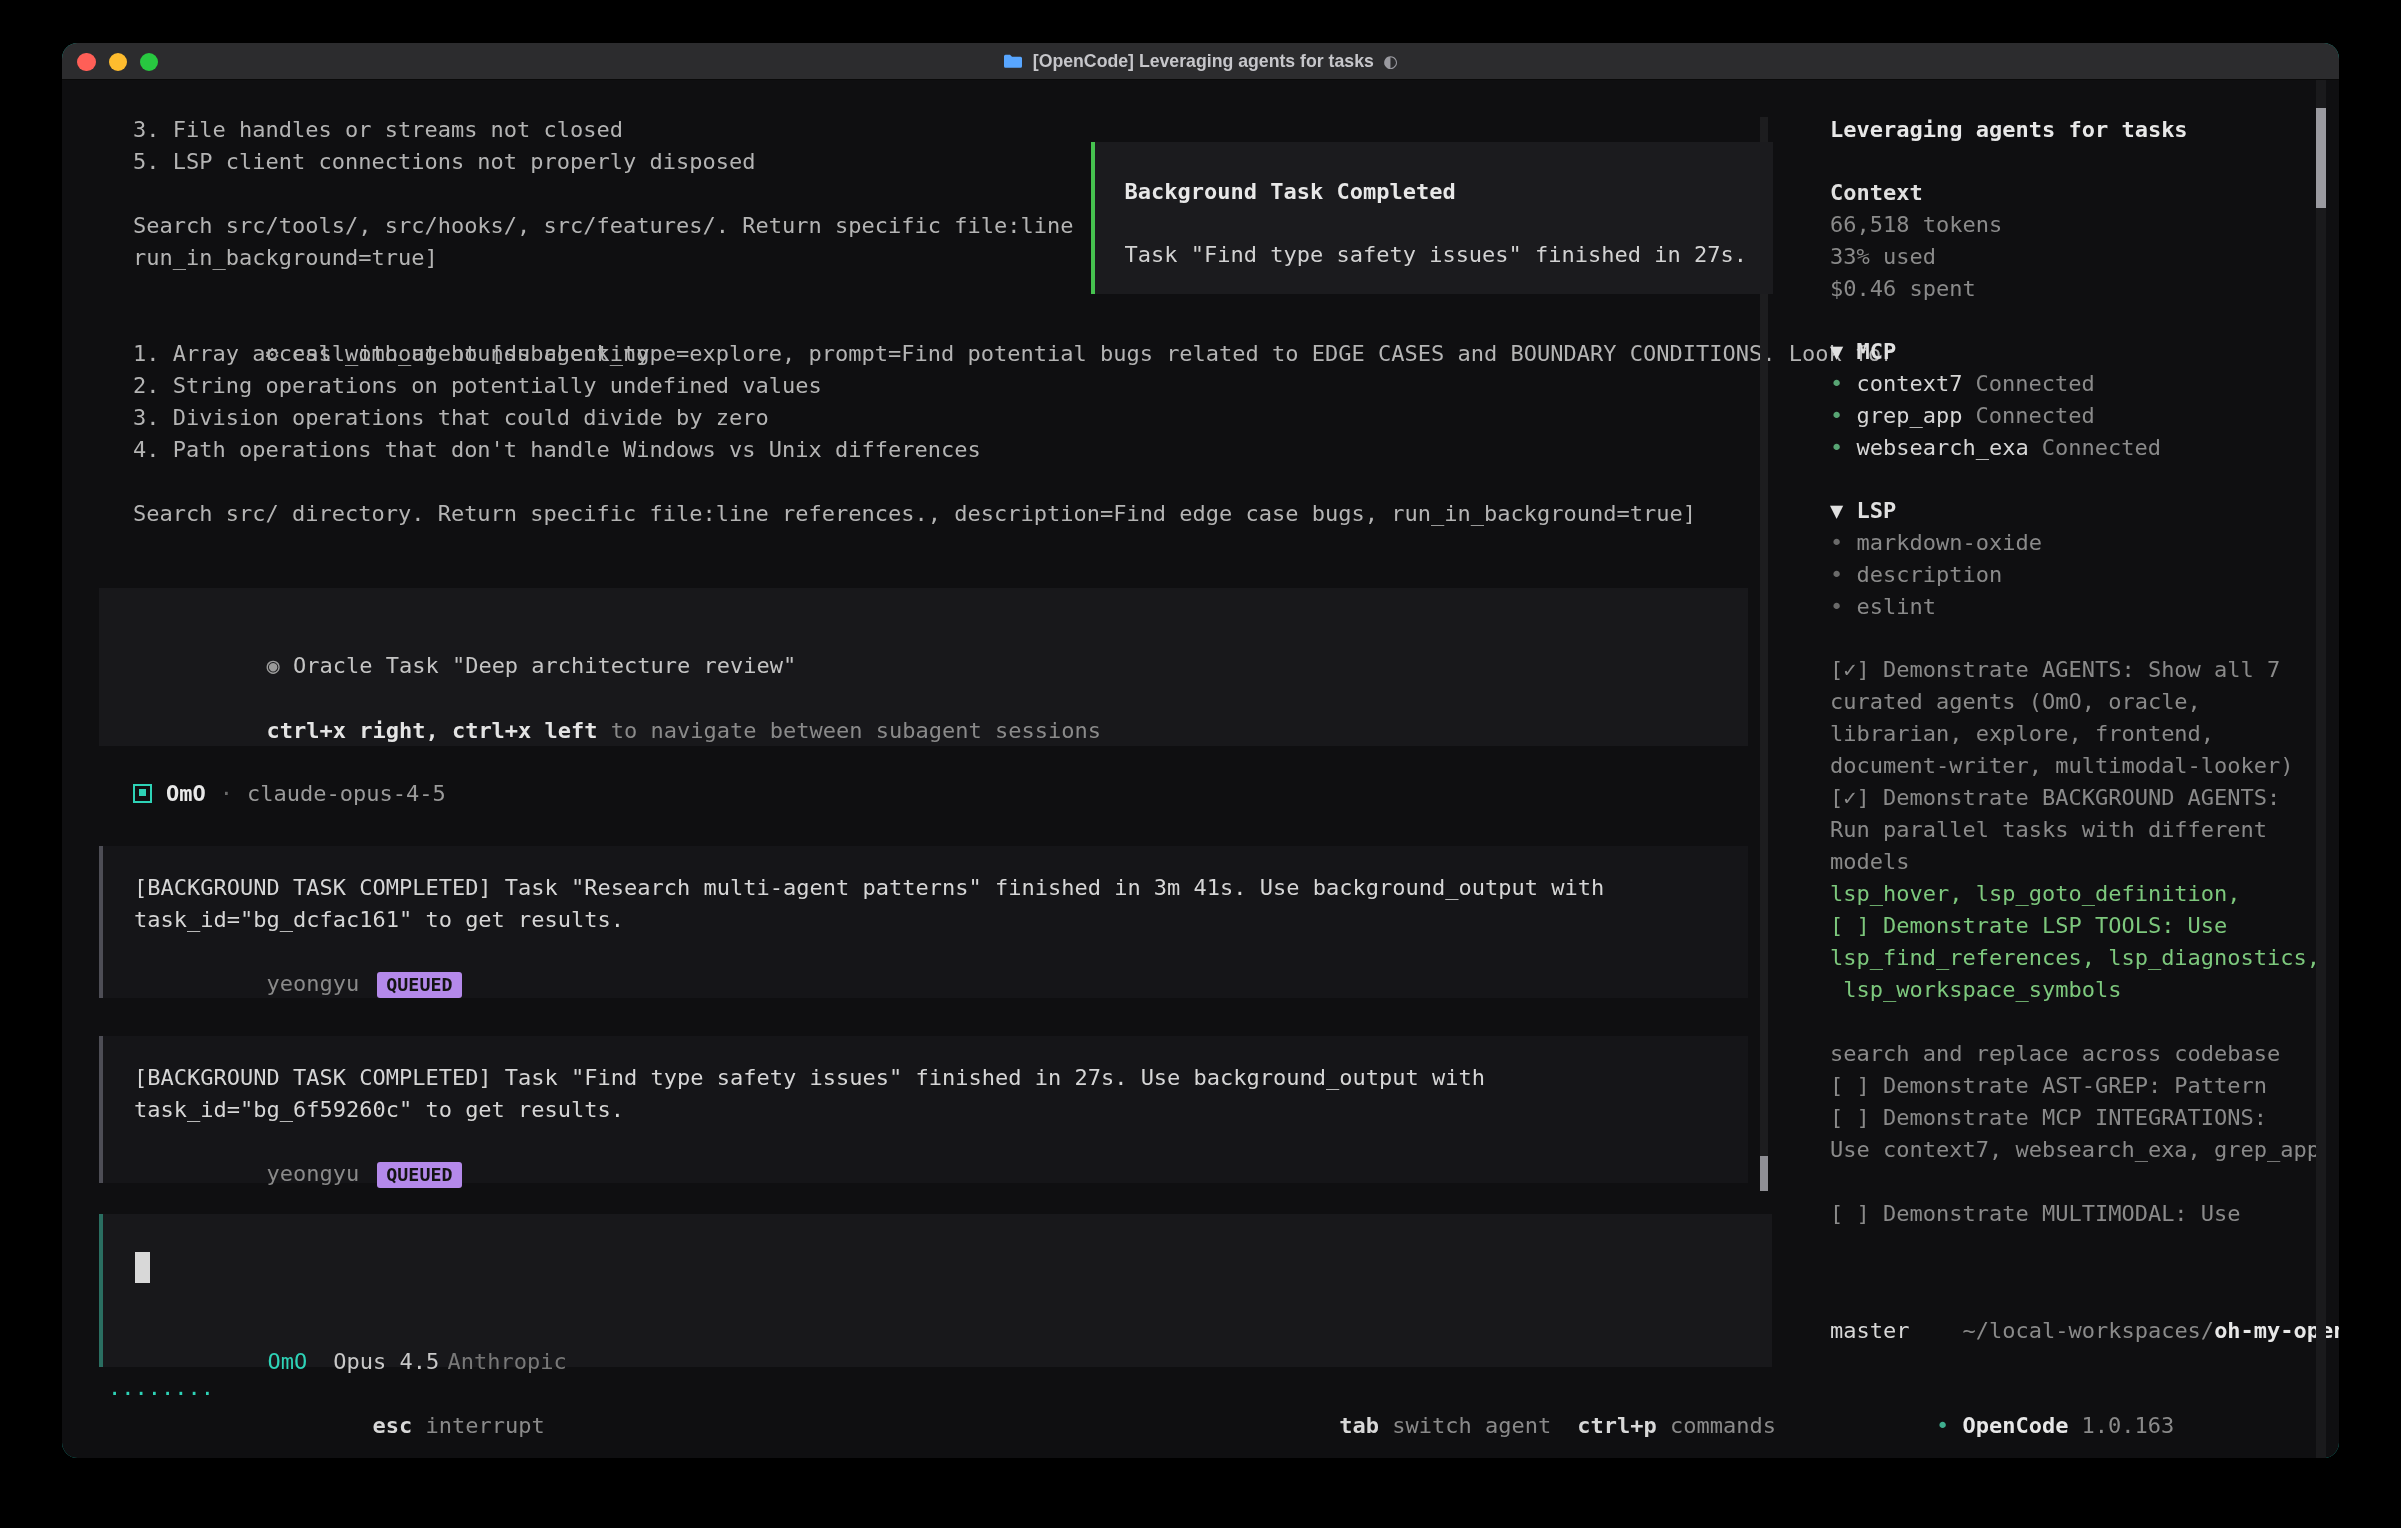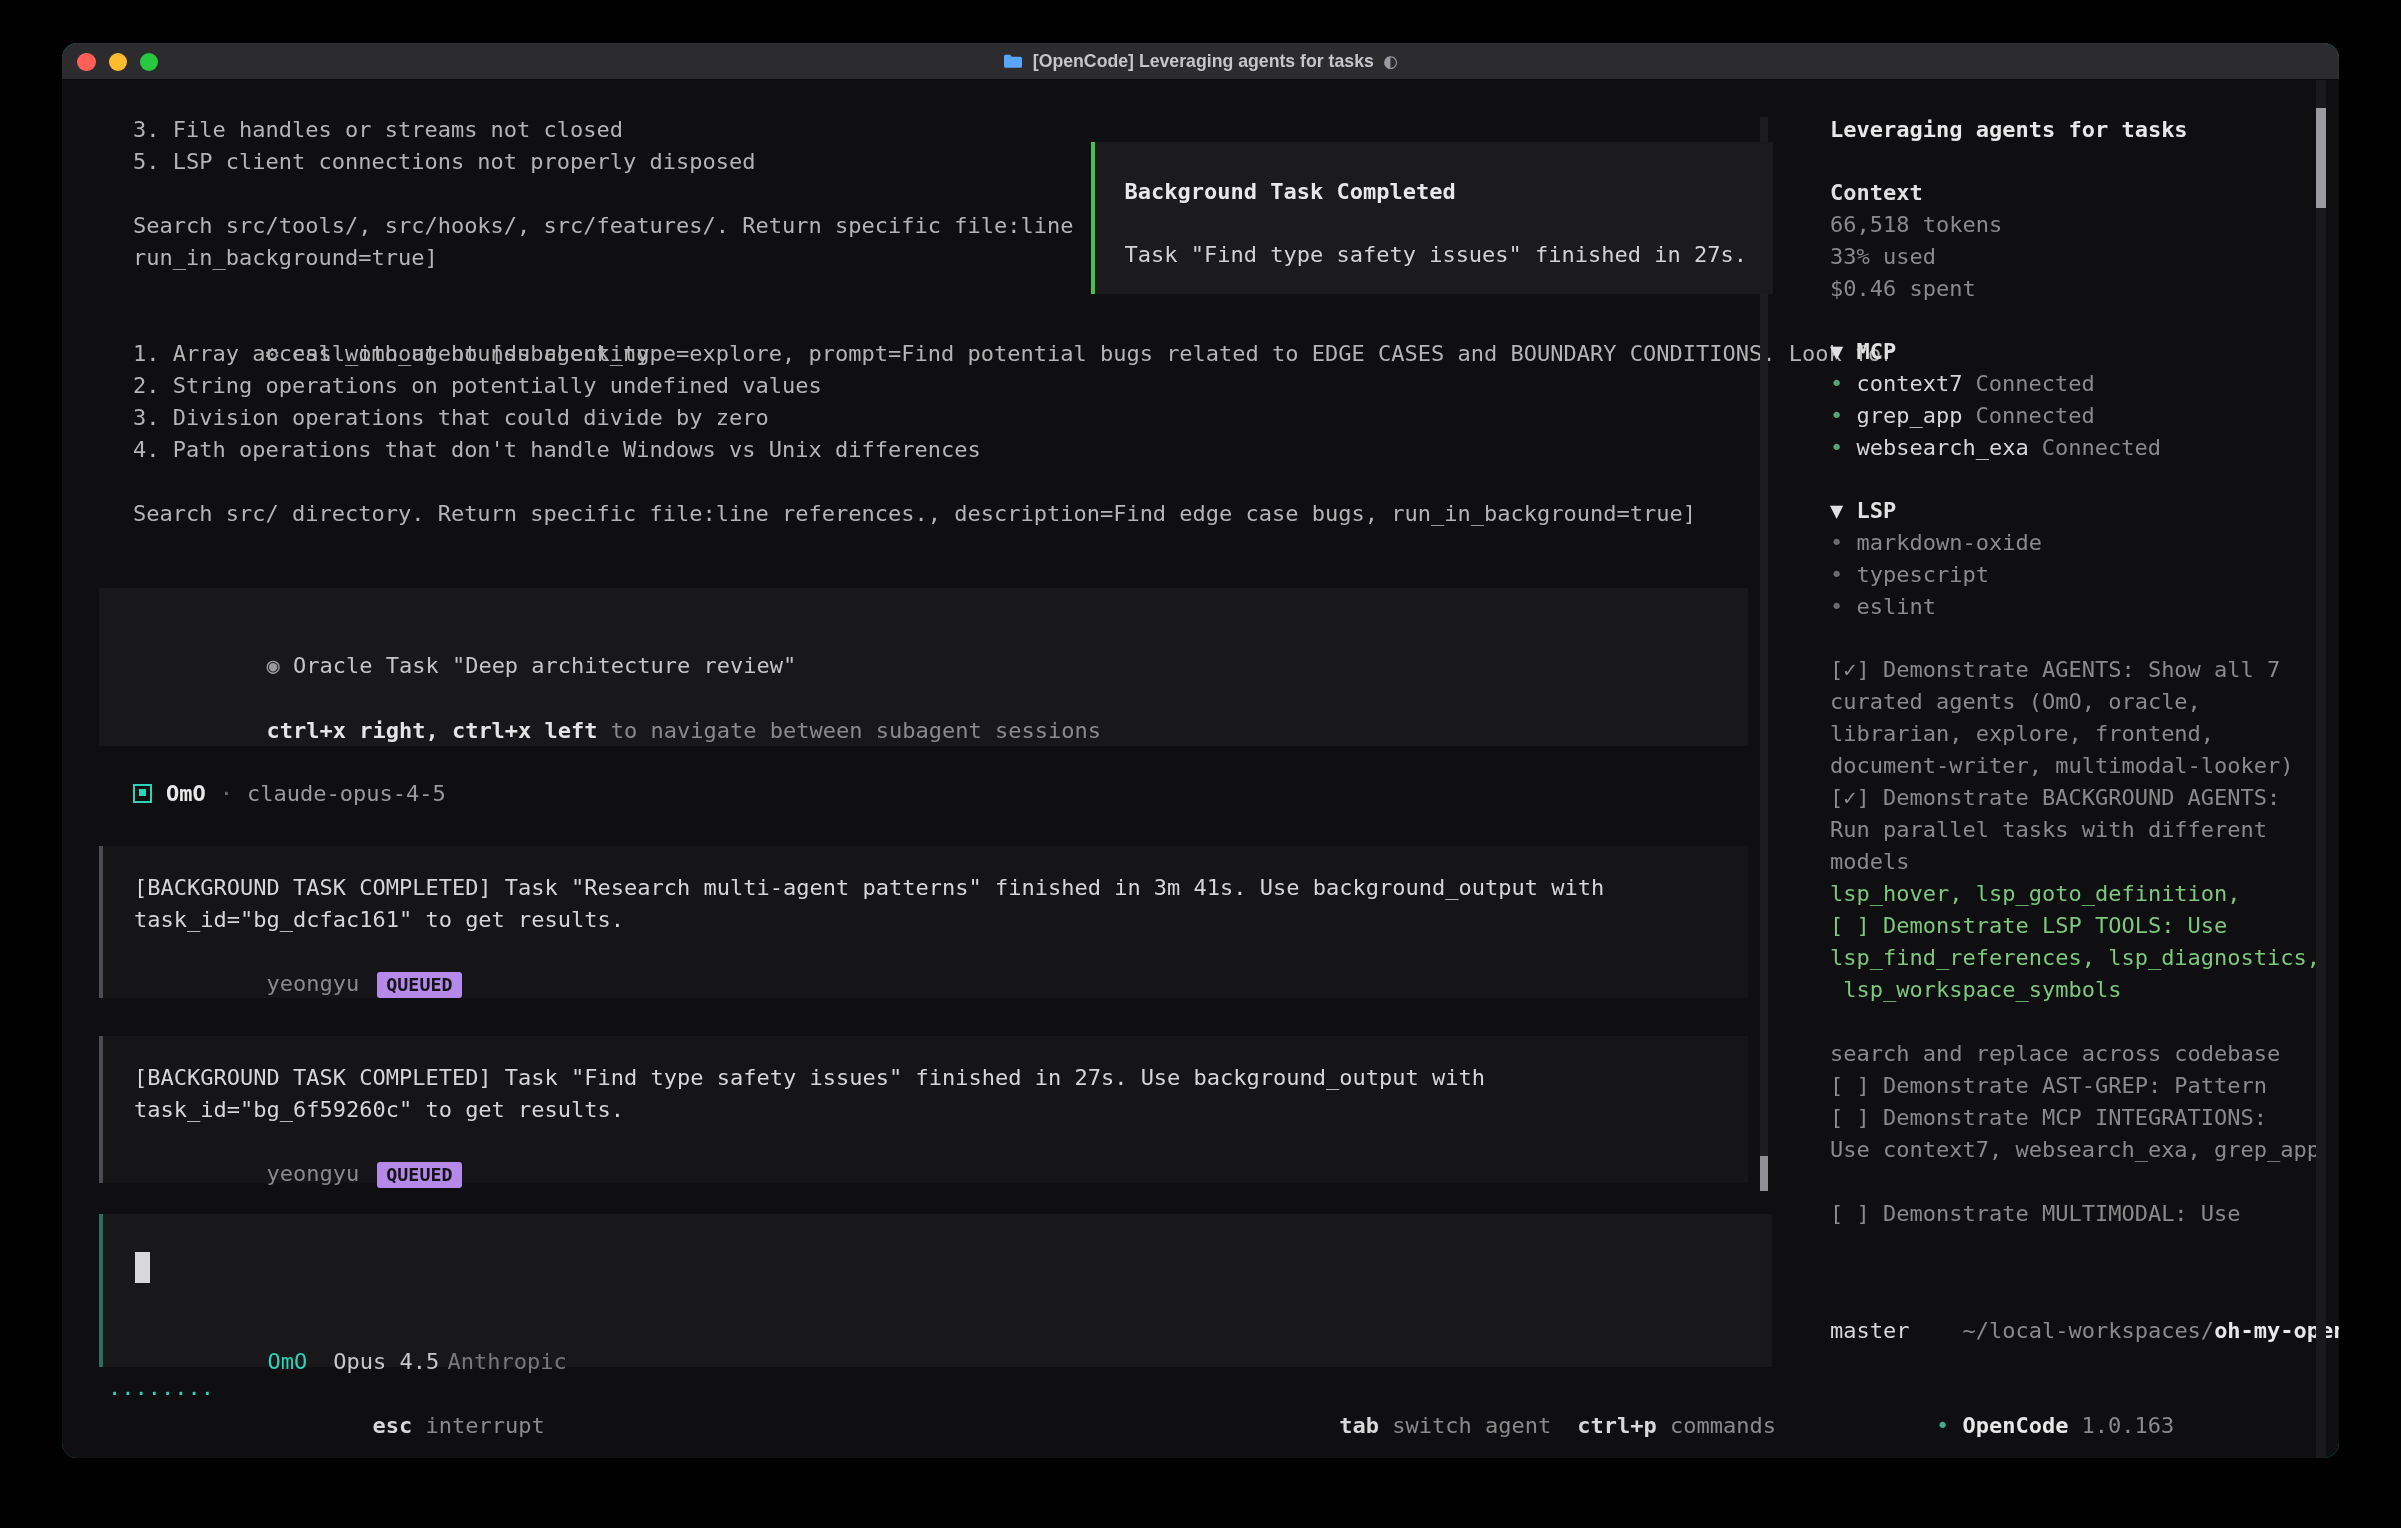--- a/index.html
+++ b/index.html
@@ -236,21 +236,21 @@
       <div class="gap53"></div>
 
       <div class="ln heading">▼ MCP</div>
       <div class="ln"><span class="blt blt-green">•</span><span class="mcp-name">context7</span><span class="mcp-status">Connected</span></div>
       <div class="ln"><span class="blt blt-green">•</span><span class="mcp-name">grep_app</span><span class="mcp-status">Connected</span></div>
       <div class="ln"><span class="blt blt-green">•</span><span class="mcp-name">websearch_exa</span><span class="mcp-status">Connected</span></div>
       <div class="gap53"></div>
 
       <div class="ln heading">▼ LSP</div>
       <div class="ln"><span class="blt blt-gray">•</span><span class="lsp-name">markdown-oxide</span></div>
-      <div class="ln"><span class="blt blt-gray">•</span><span class="lsp-name">typescript</span></div>
+      <div class="ln"><span class="blt blt-gray">•</span><span class="lsp-name">description</span></div>
       <div class="ln"><span class="blt blt-gray">•</span><span class="lsp-name">eslint</span></div>
       <div class="gap53"></div>
 
       <div class="todo-list">
         <div class="todo-item done">
             <div class="ln">[✓] Demonstrate AGENTS: Show all 7</div>
             <div class="ln">curated agents (OmO, oracle,</div>
             <div class="ln">librarian, explore, frontend,</div>
             <div class="ln">document-writer, multimodal-looker)</div>
           </div>

